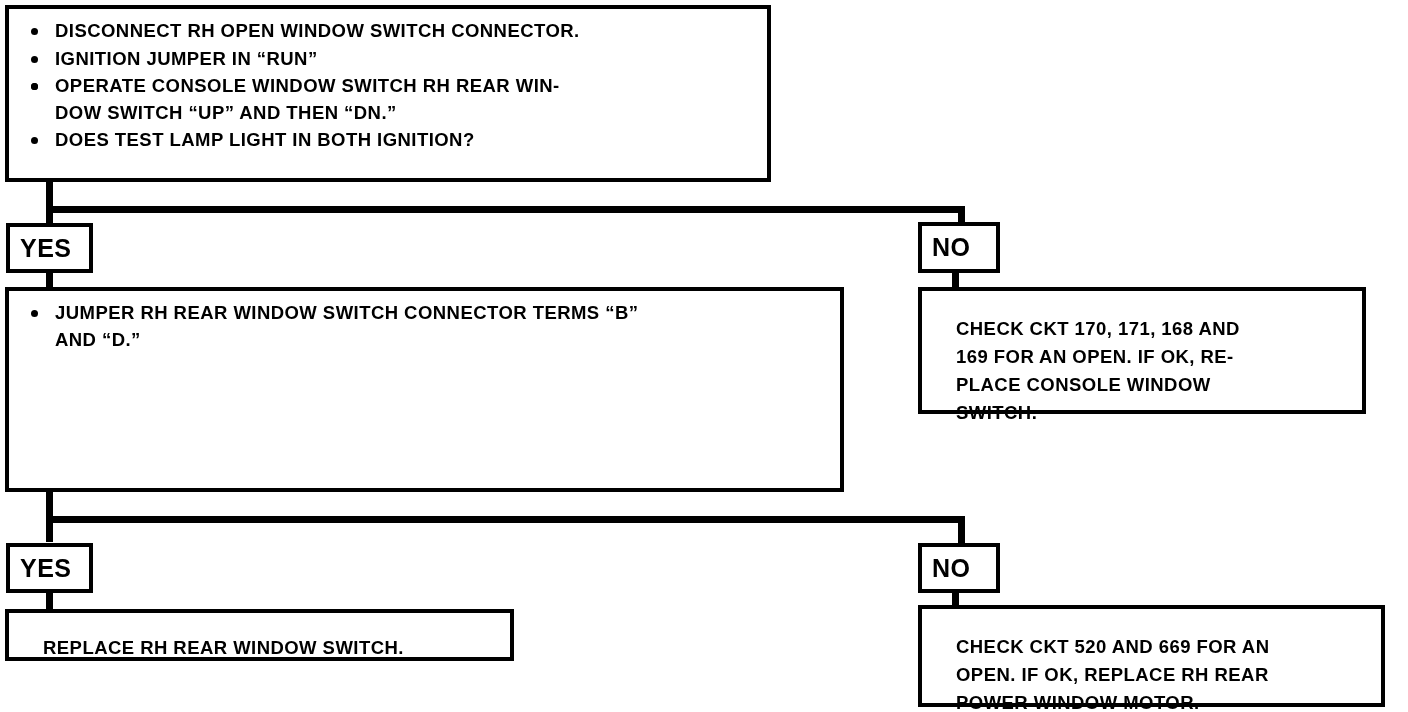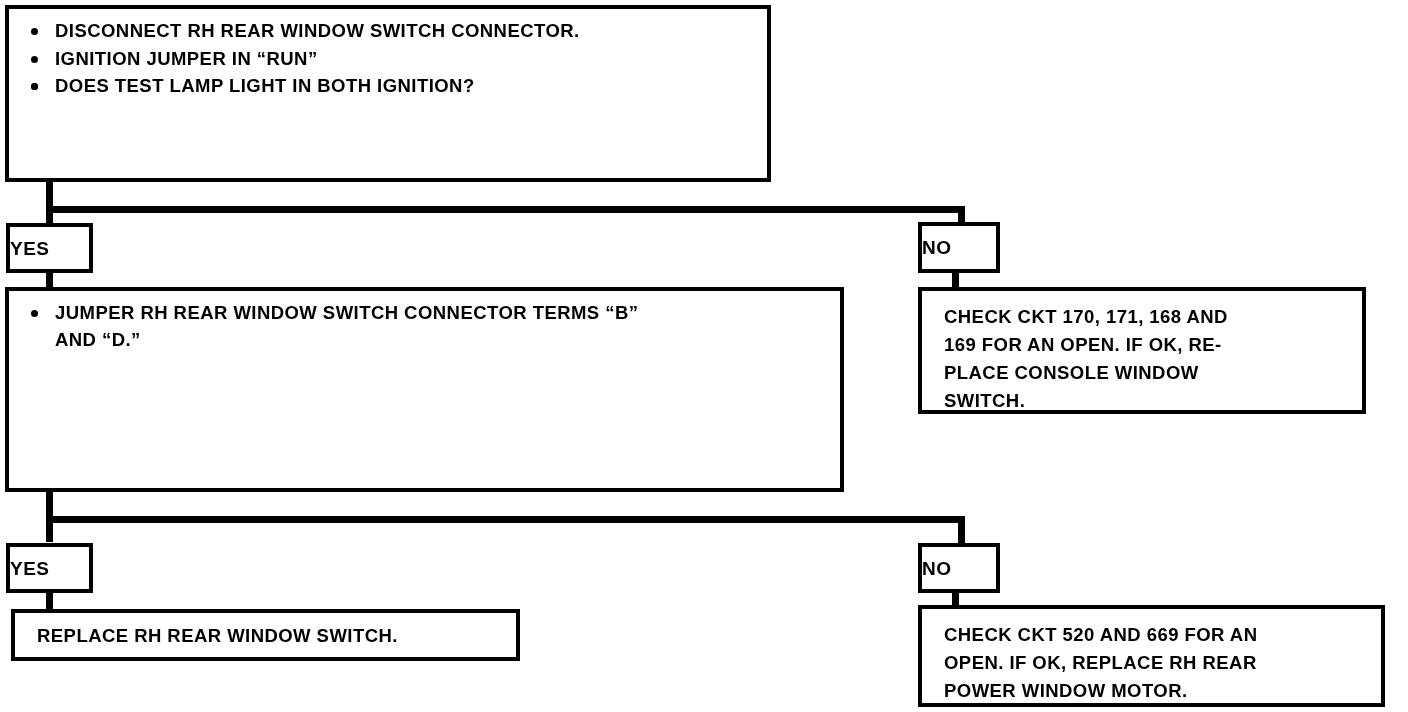--- a/index.html
+++ b/index.html
@@ -24,24 +24,25 @@
   .small-box {
     position: absolute;
     box-sizing: border-box;
     border: 4px solid #000000;
     background: #ffffff;
     display: flex;
     align-items: center;
     justify-content: flex-start;
   }
   .small-label {
-    font-size: 19px;
+    font-size: 25px;
     font-weight: bold;
     letter-spacing: 0.5px;
     color: #000000;
+    padding-left: 10px;
     line-height: 1;
   }
   .bullet-list {
     list-style: none;
     margin: 0;
     padding: 9px 8px 6px 46px;
   }
   .bullet-list li {
     position: relative;
     font-size: 18.5px;
@@ -55,44 +56,46 @@
   .bullet-list li .dot {
     position: absolute;
     left: -24px;
     top: 10px;
     width: 7px;
     height: 7px;
     background: #000000;
     border-radius: 50%;
   }
   .plain-text {
-    margin: 0;
+    margin: 12px;
     padding: 12px 8px 8px 22px;
     font-size: 18.5px;
     font-weight: bold;
     color: #000000;
     letter-spacing: 0.45px;
     line-height: 28px;
     white-space: pre-line;
   }
   .conn {
     position: absolute;
     background: #000000;
   }
 </style>
 </head>
 <body>
 
 <div id="canvas">
 
   <div class="box" style="left:5px; top:5px; width:766px; height:177px;">
     <ul class="bullet-list">
-      <li><span class="dot"></span><span>DISCONNECT RH REAR WINDOW SWITCH CONNECTOR.</span></li>
+      <li><span class="dot"></span><span>DISCONNECT RH OPEN WINDOW SWITCH CONNECTOR.</span></li>
       <li><span class="dot"></span><span>IGNITION JUMPER IN “RUN”</span></li>
       <li><span class="dot"></span></li>
+      <li><span class="dot"></span><span>OPERATE CONSOLE WINDOW SWITCH RH REAR WIN-
+DOW SWITCH “UP” AND THEN “DN.”</span></li>
       <li><span class="dot"></span><span>DOES TEST LAMP LIGHT IN BOTH IGNITION?</span></li>
     </ul>
   </div>
 
   <div class="conn" style="left:46px; top:182px; width:7px; height:41px;"></div>
 
   <div class="conn" style="left:46px; top:206px; width:919px; height:7px;"></div>
 
   <div class="conn" style="left:958px; top:206px; width:7px; height:18px;"></div>
 
@@ -127,21 +130,21 @@
   <div class="small-box" style="left:6px; top:543px; width:87px; height:50px;">
     <span class="small-label">YES</span>
   </div>
   <div class="small-box" style="left:918px; top:543px; width:82px; height:50px;">
     <span class="small-label">NO</span>
   </div>
 
   <div class="conn" style="left:46px; top:593px; width:7px; height:16px;"></div>
   <div class="conn" style="left:952px; top:593px; width:7px; height:12px;"></div>
 
-  <div class="box" style="left:11px; top:609px; width:509px; height:52px;">
+  <div class="box" style="left:5px; top:609px; width:509px; height:52px;">
     <p class="plain-text" style="padding-top:9px;">REPLACE RH REAR WINDOW SWITCH.</p>
   </div>
 
   <div class="box" style="left:918px; top:605px; width:467px; height:102px;">
     <p class="plain-text">CHECK CKT 520 AND 669 FOR AN
 OPEN.  IF OK, REPLACE RH REAR
 POWER WINDOW MOTOR.</p>
   </div>
 
 </div>

